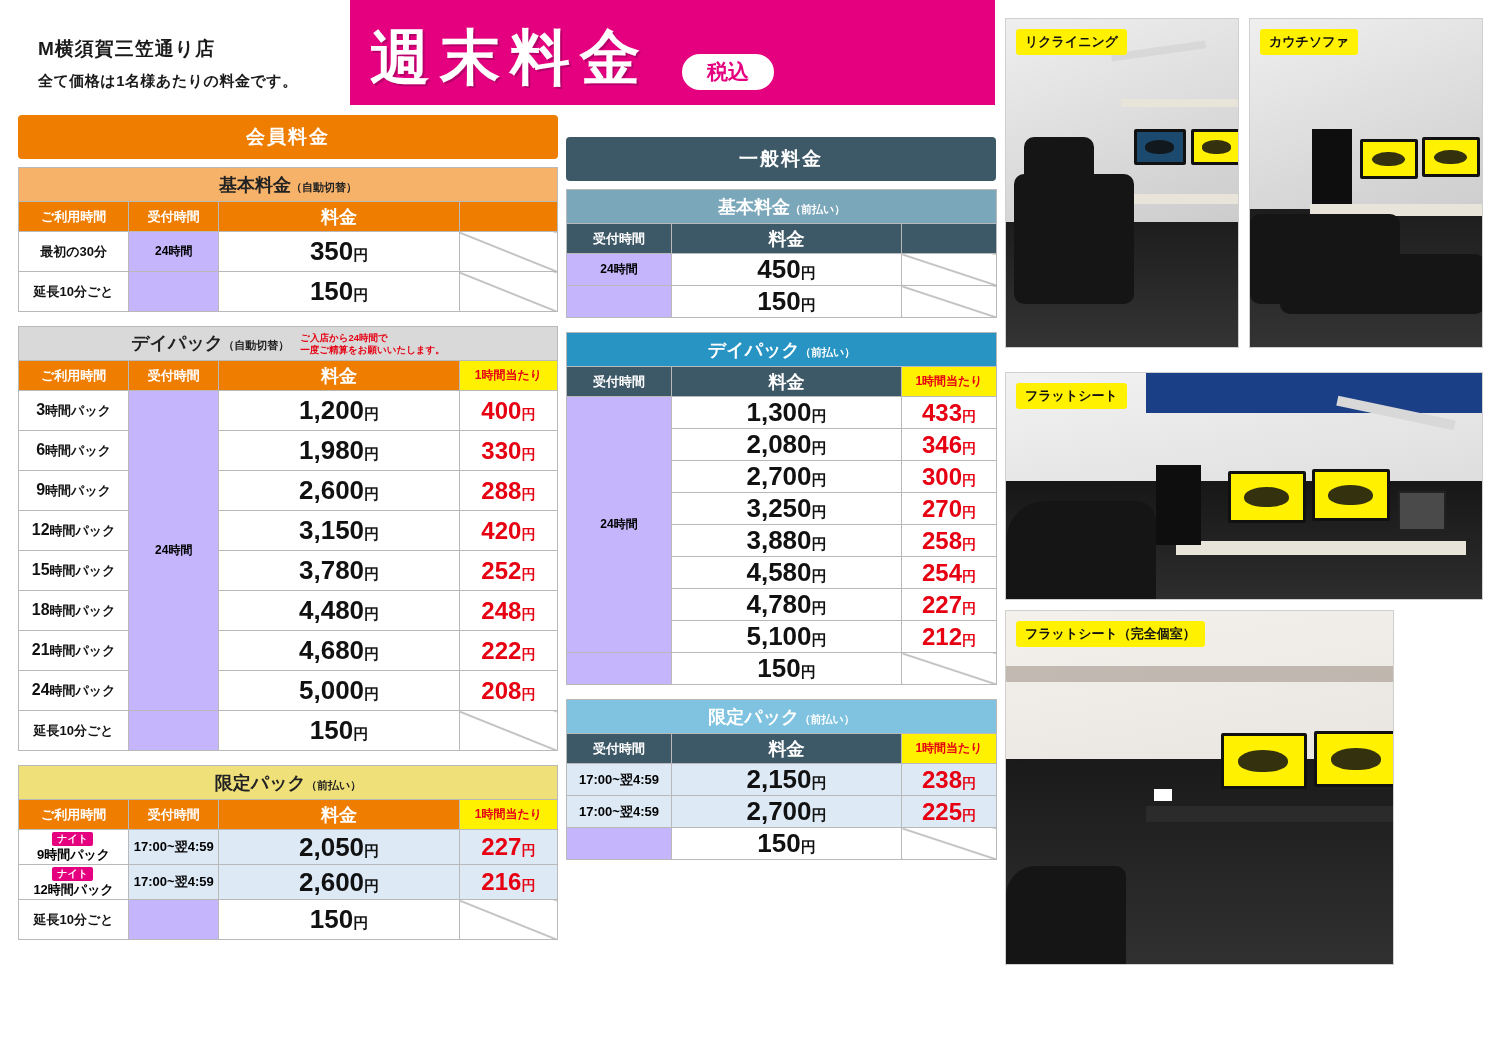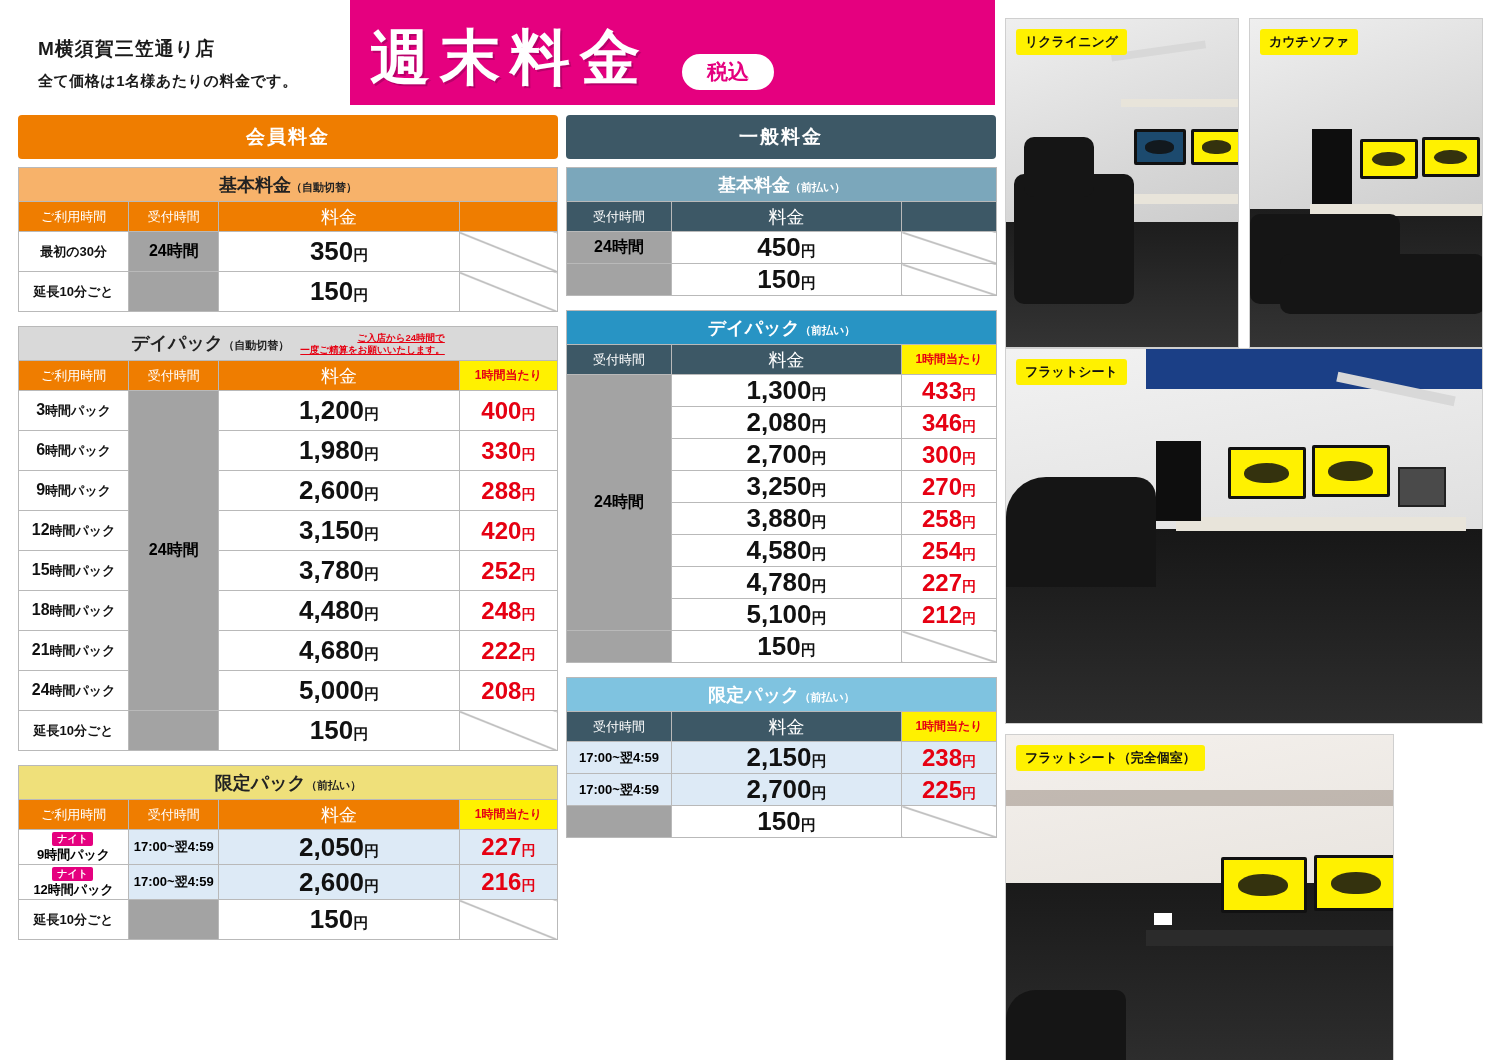--- a/index.html
+++ b/index.html
@@ -48,46 +48,46 @@
   #col-member { left:18px; width:540px; }
   #col-general { left:566px; width:430px; }
 
   .col-head {
     height:44px; border-radius:4px; color:#fff;
     font-size:19px; font-weight:bold;
     display:flex; align-items:center; justify-content:center;
     letter-spacing:2px;
   }
   #head-member { background:#ef7d00; }
-  #head-general { background:#3d5866; }
+  #head-general { background:#3d5866;margin-top:22px; }
 
   
   table { border-collapse:collapse; width:100%; table-layout:fixed; }
   td, th { border:1px solid #b9b9b9; padding:0; text-align:center; vertical-align:middle; }
 
   .sec-title {
     font-size:18px; font-weight:bold; height:34px;
   }
   .sec-title .sub { font-size:11px; font-weight:bold; }
   .sec-title-orange { background:#f7b26a; color:#222; }
   .sec-title-grey   { background:#d9d9d9; color:#222; }
   .sec-title-yellow { background:#efe07a; color:#222; }
   .sec-title-blue1  { background:#7ba7bb; color:#fff; }
   .sec-title-blue2  { background:#2894c4; color:#fff; }
   .sec-title-blue3  { background:#7fc3e0; color:#fff; }
 
-  .hdr { height:30px; font-size:13px; font-weight:normal; }
+  .hdr { height:30px; font-size:13px; font-weight:bold; }
   .hdr-orange { background:#ef7d00; color:#fff; }
   .hdr-blue   { background:#3d5866; color:#fff; }
   .hdr-price  { font-size:18px; }
   .hdr-hour   { background:#fff100; color:#e60012; font-size:12px; font-weight:bold; }
 
   .rowlabel { font-size:13px; font-weight:bold; background:#fff; color:#111; height:40px; }
   .rowlabel .big { font-size:16px; }
-  .reception { font-size:16px; font-weight:bold; background:#a3a3a3; }
+  .reception { font-size:12px; font-weight:bold; background:#c4b5fd; }
   .price { font-size:26px; font-weight:bold; color:#111; background:#fff; }
   .price .yen { font-size:15px; font-weight:bold; }
   .perhour { font-size:24px; font-weight:bold; color:#e60012; background:#fff; }
   .perhour .yen { font-size:14px; color:#e60012; }
   .blank-diag {
     background:
       linear-gradient(to top right,
         transparent 0%, transparent calc(50% - 1px),
         #8a8a8a 50%,
         transparent calc(50% + 1px), transparent 100%);
@@ -96,38 +96,38 @@
   .night-tag {
     display:inline-block; background:#e5007f; color:#fff;
     font-size:10px; padding:0 5px; border-radius:2px; line-height:14px;
     margin-right:2px;
   }
   .limited-row td.price, .limited-row td.reception, .limited-row td.perhour { background:#ddeaf6; }
   .limited-row td.nightlabel { background:#fff; }
   .small-time { font-size:13px; font-weight:bold; background:#ddeaf6; }
   .note-red {
     color:#e60012; font-size:9.5px; font-weight:bold; line-height:1.25;
-    display:inline-block; vertical-align:middle; margin-left:6px; text-align:right;text-decoration:underline;
+    display:inline-block; vertical-align:middle; margin-left:6px; text-align:left;
   }
   .gap { height:14px; }
 
   
   #photos { position:absolute; left:1005px; top:18px; width:478px; }
   .photo {
     position:relative; width:100%; background:#ec4899; overflow:hidden;
     border:1px solid #cfcfcf;
   }
   .photo .tag {
     position:absolute; left:10px; top:10px; z-index:5;
     background:#fff100; color:#111; font-size:13px; font-weight:bold;
     padding:4px 9px; border-radius:3px;
   }
   .ph-row { display:flex; gap:10px; }
   .ph-small { width:234px; height:330px; }
-  .ph-wide  { width:478px; height:376px; margin-top:0; }
+  .ph-wide  { width:478px; height:228px; margin-top:24px; }
   .ph-wide2 { width:389px; height:355px; margin-top:10px;padding-left:24px; }
 
   
   .scene { position:absolute; inset:0; }
   .wall   { position:absolute; inset:0; background:linear-gradient(160deg,#efefef 0%,#d8d8d8 45%,#bdbdbd 100%); }
   .floor  { position:absolute; left:0; right:0; bottom:0; height:45%; background:linear-gradient(180deg,#1d1d1d,#343434); }
   .desk   { position:absolute; background:#e8e4da; }
   .monitor{ position:absolute; background:#fff100; border:3px solid #111; border-radius:2px; }
   .monitor:after{
     content:""; position:absolute; left:18%; top:28%; width:62%; height:44%;

